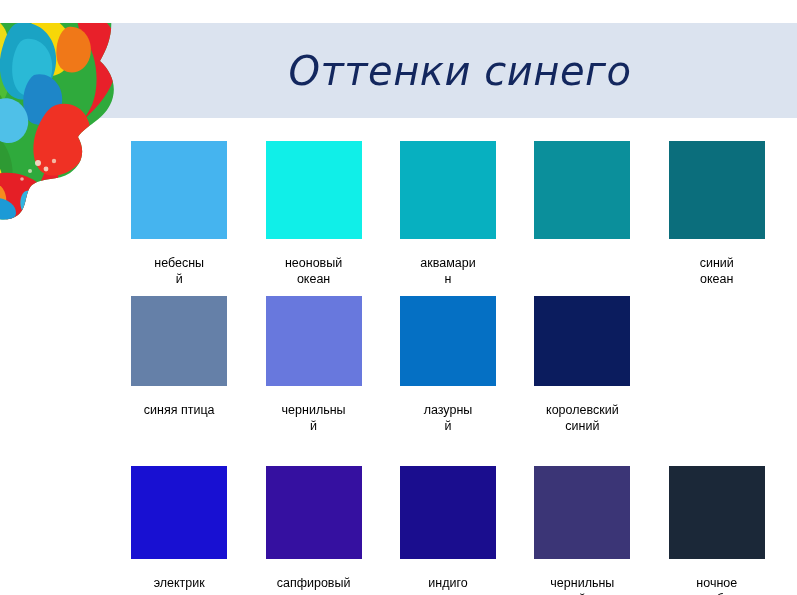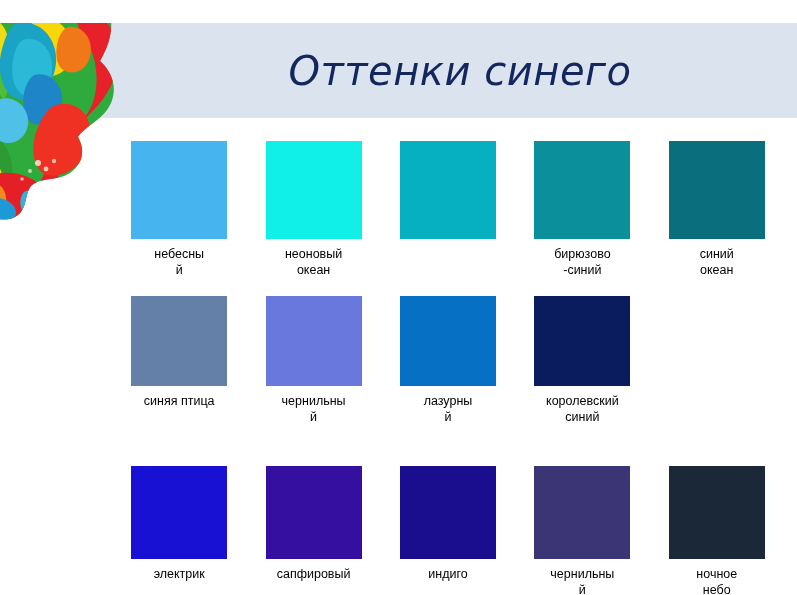--- a/index.html
+++ b/index.html
@@ -74,20 +74,21 @@
   }
   .grid-row.r1 { height: 155px; }
   .grid-row.r2 { height: 170px; }
   .grid-row.r3 { height: 150px; }
 
   .swatch-cell {
     width: 134.4px;
     display: flex;
     flex-direction: column;
     align-items: center;
+    gap: 9px;
   }
   .chip {
     width: 96px;
     height: 98px;
     flex: 0 0 auto;
   }
   .grid-row.r2 .chip { height: 90px; }
   .grid-row.r3 .chip { height: 93px; }
 
   .chip-label {
@@ -169,25 +170,25 @@
         <div class="chip-label" style="white-space: pre-line;">небесны
 й</div>
       </div>
       <div class="swatch-cell">
         <div class="chip" style="background-color: rgb(16, 239, 232);"></div>
         <div class="chip-label" style="white-space: pre-line;">неоновый
 океан</div>
       </div>
       <div class="swatch-cell">
         <div class="chip" style="background-color: rgb(7, 176, 192);"></div>
+        <div class="chip-label narrow" style="white-space: pre-line;">аквамари
+н</div>
       </div>
       <div class="swatch-cell">
         <div class="chip" style="background-color: rgb(11, 143, 155);"></div>
-        <div class="chip-label" style="white-space: pre-line;">бирюзово
--синий</div>
       </div>
       <div class="swatch-cell">
         <div class="chip" style="background-color: rgb(11, 110, 124);"></div>
         <div class="chip-label narrow" style="white-space: pre-line;">синий
 океан</div>
       </div>
     </div>
 
     <div class="grid-row r2">
       <div class="swatch-cell">

